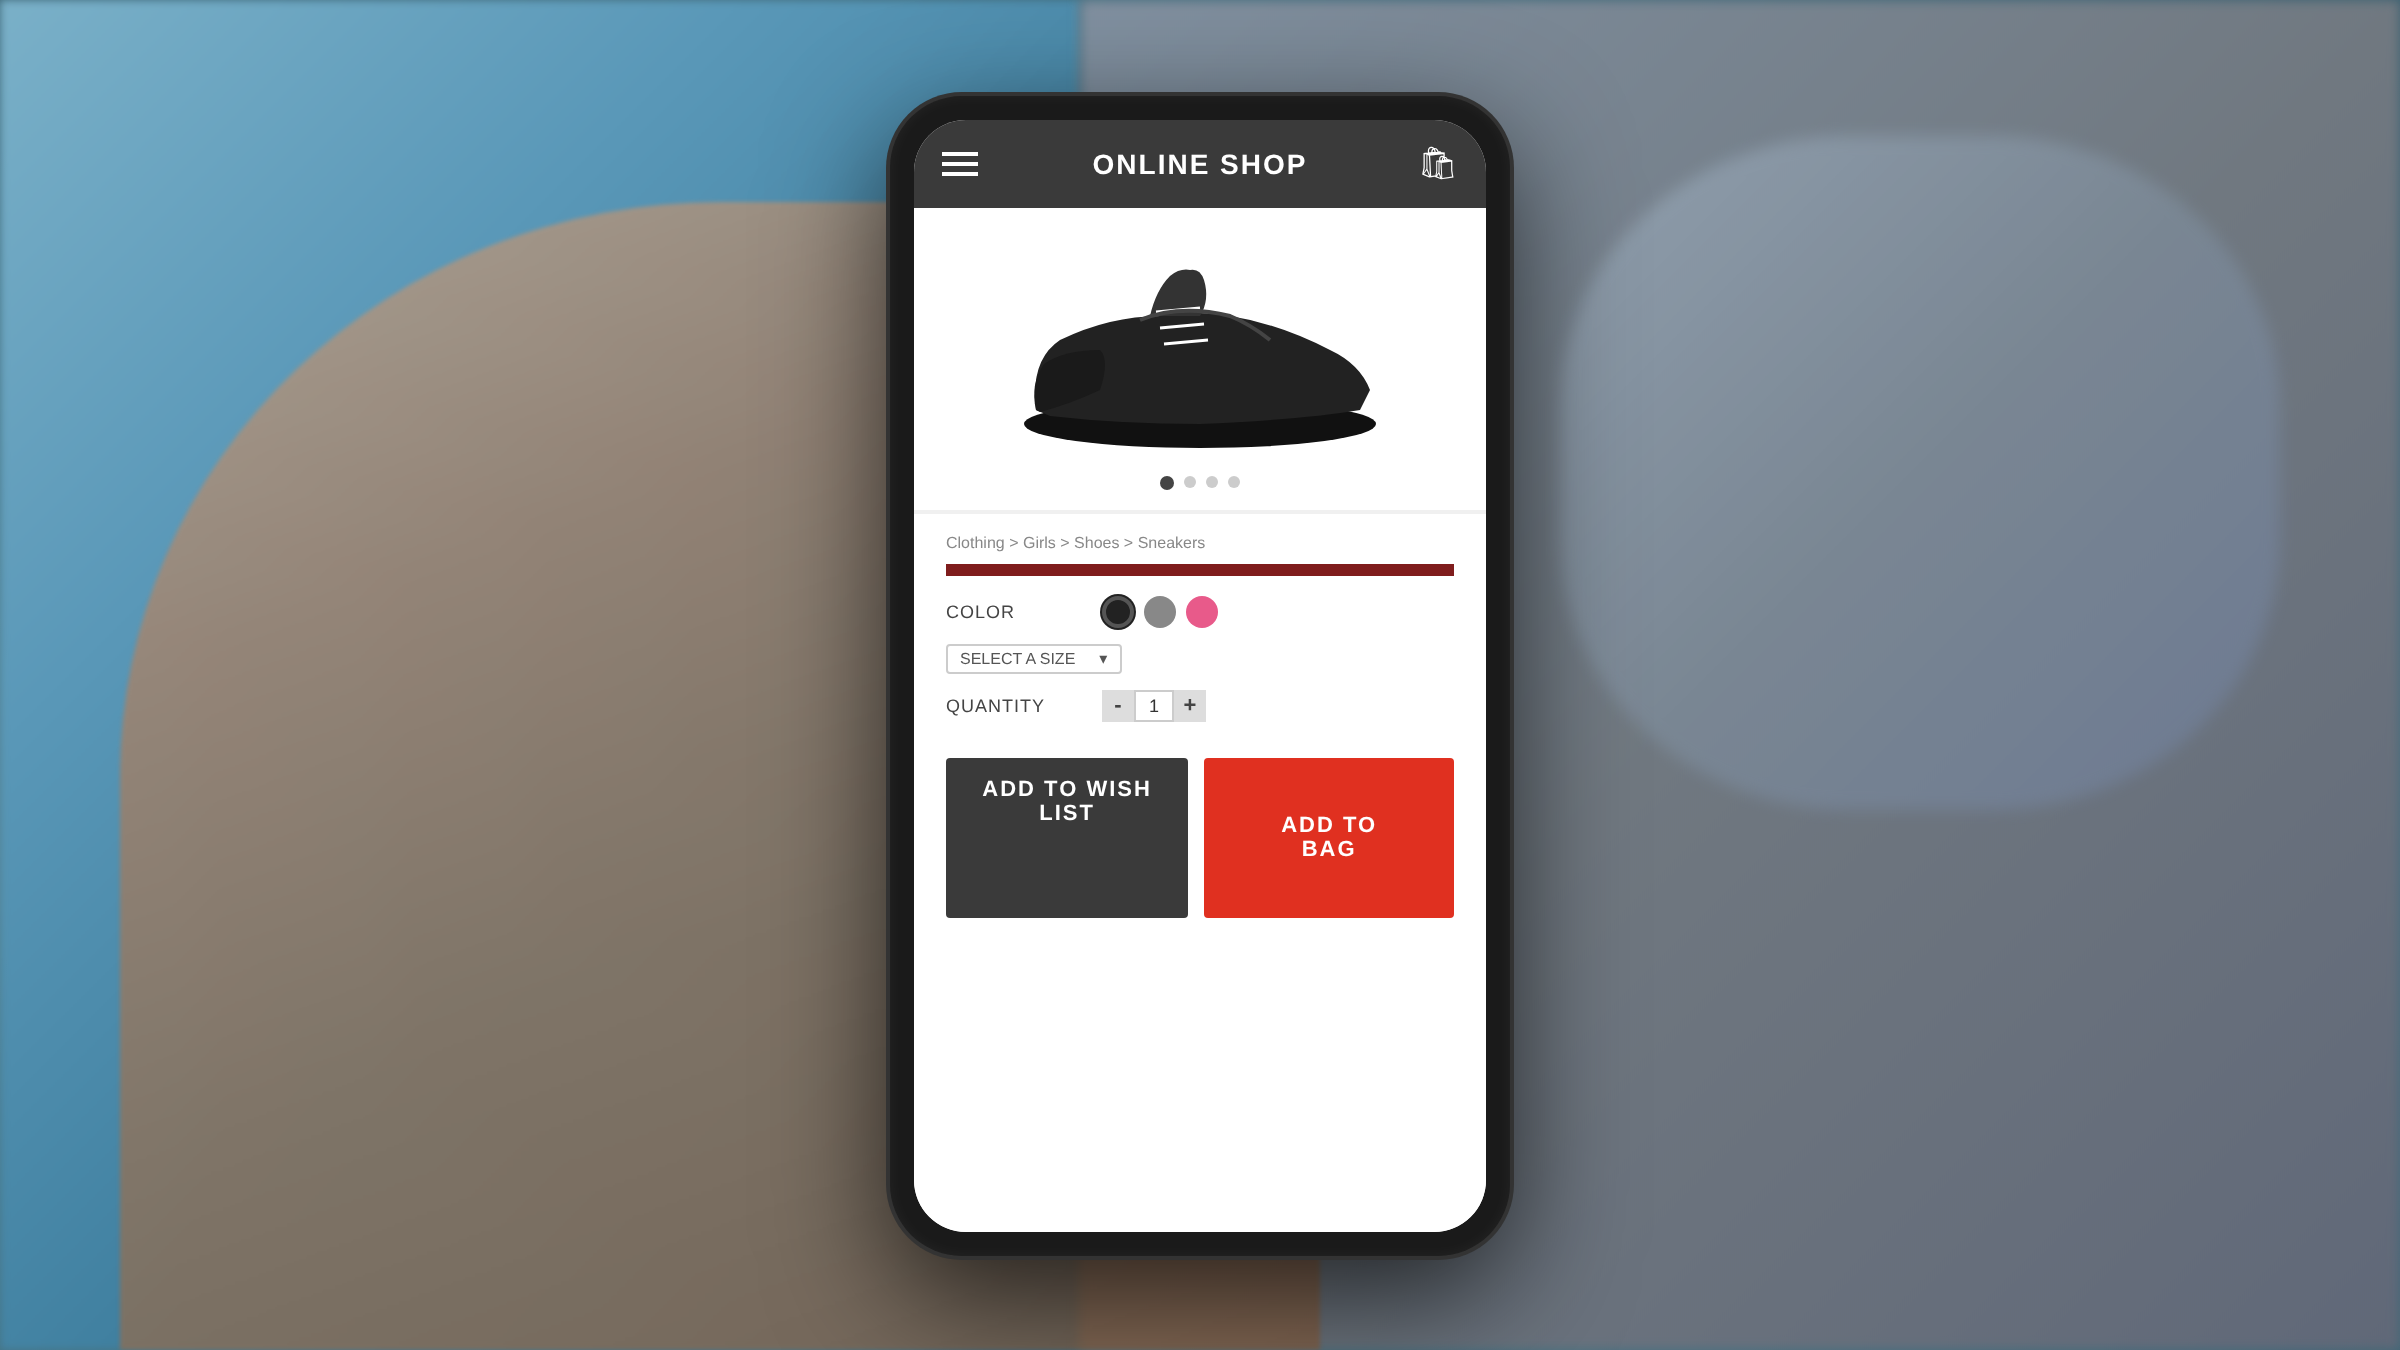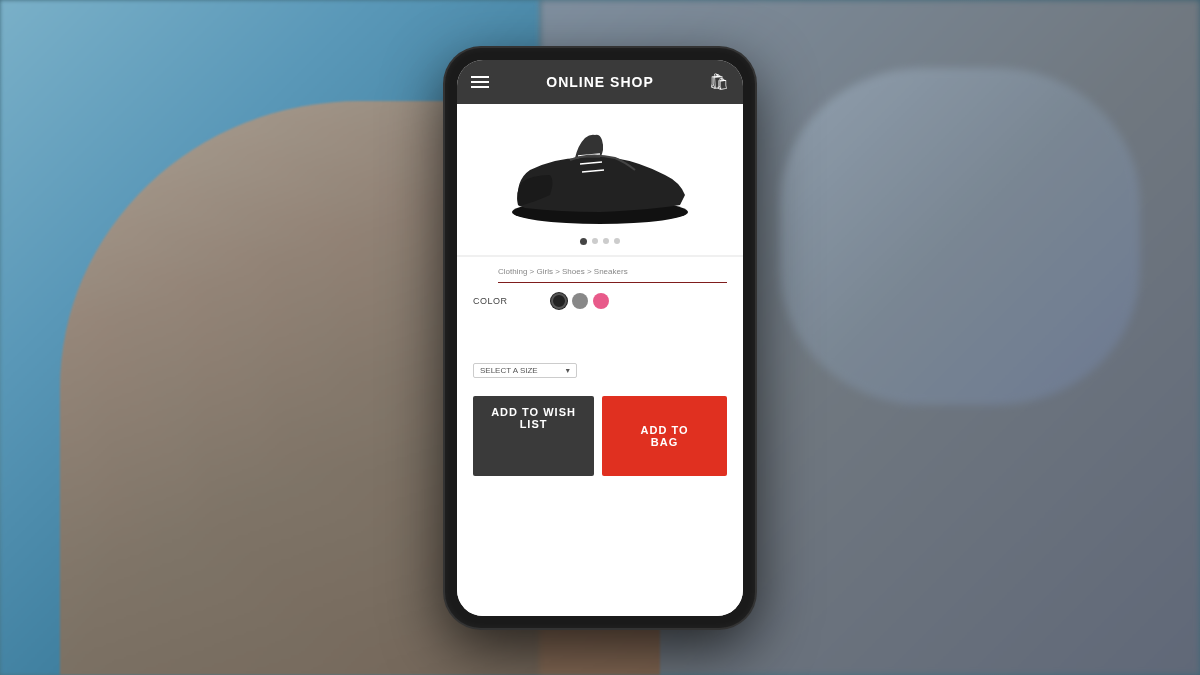--- a/index.html
+++ b/index.html
@@ -206,23 +206,22 @@
       flex-direction: column;
       gap: 2px;
       margin-top: 2px;
     }
 
     
     .breadcrumb {
       font-size: 8px;
       color: #888;
       margin-bottom: 8px;
-      border-bottom: 1px solid #7f1d1d;
+      border-bottom: 6px solid #7f1d1d;
       padding-bottom: 6px;
-      margin-left: 25px;
     }
 
     
     .option-row {
       display: flex;
       align-items: center;
       margin-bottom: 6px;
       gap: 8px;
     }
 
@@ -265,22 +264,21 @@
     .size-select {
       display: flex;
       align-items: flex-end;
       border: 1px solid #ccc;
       border-radius: 2px;
       padding: 2px 6px;
       font-size: 8px;
       color: #555;
       background: white;
       cursor: pointer;
-      gap: 28px;
-      margin-top: 46px;
+      gap: 12px;
     }
 
     .chevron-down {
       font-size: 8px;
       color: #555;
     }
 
     
     .quantity-controls {
       display: flex;
@@ -410,20 +408,28 @@
           </div>
         </div>
 
         <div class="option-row">
           <div class="size-select">
             <span>SELECT A SIZE</span>
             <span class="chevron-down">▾</span>
           </div>
         </div>
 
+        <div class="option-row">
+          <span class="option-label">QUANTITY</span>
+          <div class="quantity-controls">
+            <div class="qty-btn">-</div>
+            <div class="qty-value">1</div>
+            <div class="qty-btn">+</div>
+          </div>
+        </div>
 
         <div class="btn-area">
           <div class="btn-wishlist">ADD TO WISH LIST</div>
           <div class="btn-bag">ADD TO BAG</div>
         </div>
 
       </div>
 
     </div>
   </div>

